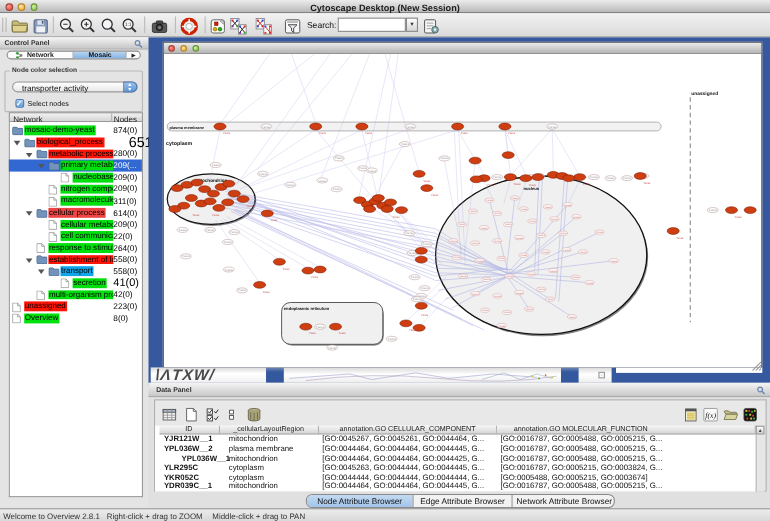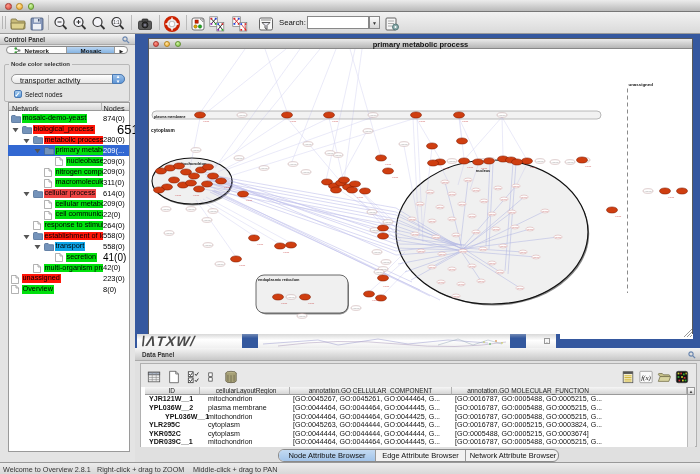--- a/index.html
+++ b/index.html
@@ -5,20 +5,21 @@
 html,body{width:700px;height:474px;overflow:hidden;font-family:"Liberation Sans",sans-serif;background:#e8e8e8;}
 .abs{position:absolute;}
 .abs svg{display:block;}
 </style></head>
 <body>
 
 <div class="abs" style="left:0;top:0;width:700px;height:11.5px;background:linear-gradient(#ececec,#b9b9b9);border-bottom:1px solid #777;">
   <div class="abs" style="left:5px;top:3px;width:6.6px;height:6.6px;border-radius:50%;background:radial-gradient(circle at 35% 30%,#ff9a8a,#d8423a);border:0.5px solid #a53a32;"></div>
   <div class="abs" style="left:16px;top:3px;width:6.6px;height:6.6px;border-radius:50%;background:radial-gradient(circle at 35% 30%,#ffe9a8,#eea320);border:0.5px solid #b8861e;"></div>
   <div class="abs" style="left:27.6px;top:3px;width:6.6px;height:6.6px;border-radius:50%;background:radial-gradient(circle at 35% 30%,#d4f7a8,#7bbf3d);border:0.5px solid #669432;"></div>
+  <div class="abs" style="left:0;top:1.5px;width:700px;text-align:center;font-size:8.3px;font-weight:bold;color:#1a1a1a;">Cytoscape Desktop (New Session)</div>
 </div>
 
 <div class="abs" style="left:0;top:12px;width:700px;height:22px;background:linear-gradient(#f2f2f2,#dadada);border-bottom:1px solid #9a9a9a;">
   <div class="abs" style="left:2px;top:4px;width:1px;height:13px;background:#b5b5b5;"></div>
   <div class="abs" style="left:4.5px;top:4px;width:1px;height:13px;background:#b5b5b5;"></div>
   <div class="abs" style="left:48px;top:3px;width:1px;height:15px;background:#bbb;"></div>
   <div class="abs" style="left:131px;top:3px;width:1px;height:15px;background:#bbb;"></div>
   <div class="abs" style="left:159px;top:3px;width:1px;height:15px;background:#bbb;"></div>
   <div class="abs" style="left:186px;top:3px;width:1px;height:15px;background:#bbb;"></div>
   <svg class="abs" style="left:10px;top:3.5px;" width="16" height="16" viewBox="0 0 16 16">
@@ -342,21 +343,20 @@
 <div class="abs" style="left:526px;top:334px;width:30px;height:14px;background:linear-gradient(#d8d8d8,#ffffff 45%,#ededed);">
   <div class="abs" style="left:18px;top:4px;width:6px;height:6px;border:0.5px solid #999;background:#f8f8f8;font-size:4px;color:#777;text-align:center;line-height:5px;">-</div>
 </div>
 <div class="abs" style="left:560px;top:334px;width:133px;height:4.5px;background:#fff;"></div>
 
 <div class="abs" style="left:148px;top:38px;width:545px;height:296px;border:1px solid #5a5a5a;background:#fff;">
   <div class="abs" style="left:0;top:0;width:543px;height:10px;background:linear-gradient(#eaeaea,#b6b6b6);border-bottom:1px solid #888;">
     <div class="abs" style="left:3.5px;top:2px;width:6px;height:6px;border-radius:50%;background:radial-gradient(circle at 35% 30%,#ff9a8a,#dd4038);border:0.5px solid #a83830;"></div>
     <div class="abs" style="left:14.5px;top:2px;width:6px;height:6px;border-radius:50%;background:radial-gradient(circle at 35% 30%,#ffe9a8,#f0a424);border:0.5px solid #b8861e;"></div>
     <div class="abs" style="left:25.5px;top:2px;width:6px;height:6px;border-radius:50%;background:radial-gradient(circle at 35% 30%,#d4f7a8,#78bd3c);border:0.5px solid #649232;"></div>
-    <div class="abs" style="left:0;top:1.2px;width:543px;text-align:center;font-size:7.5px;font-weight:bold;color:#111;">primary metabolic process</div>
   </div>
   <div class="abs" style="left:0;top:10px;">
       <svg id="canvas" style="display:block" viewBox="149 49 543 285" width="543" height="285">
 <rect x="149" y="49" width="543" height="285" fill="#ffffff"></rect>
 <rect x="152" y="111" width="449" height="8" rx="4" fill="#f2f2f2" stroke="#a8a8a8" stroke-width="0.8"></rect>
 <ellipse cx="192" cy="181" rx="40" ry="23" fill="#222" opacity="0.55" transform="translate(1.0,1.4)"></ellipse>
 <ellipse cx="192" cy="181" rx="40" ry="23" fill="#f0f0f0" stroke="#111" stroke-width="1.1"></ellipse>
 <ellipse cx="492" cy="232" rx="96" ry="72" fill="#222" opacity="0.55" transform="translate(1.2,1.6)"></ellipse>
 <ellipse cx="492" cy="232" rx="96" ry="72" fill="#f0f0f0" stroke="#111" stroke-width="1.2"></ellipse>
 <line x1="627.5" y1="88.5" x2="627.5" y2="293" stroke="#8a8a8a" stroke-width="1" stroke-dasharray="4,3"></line>

